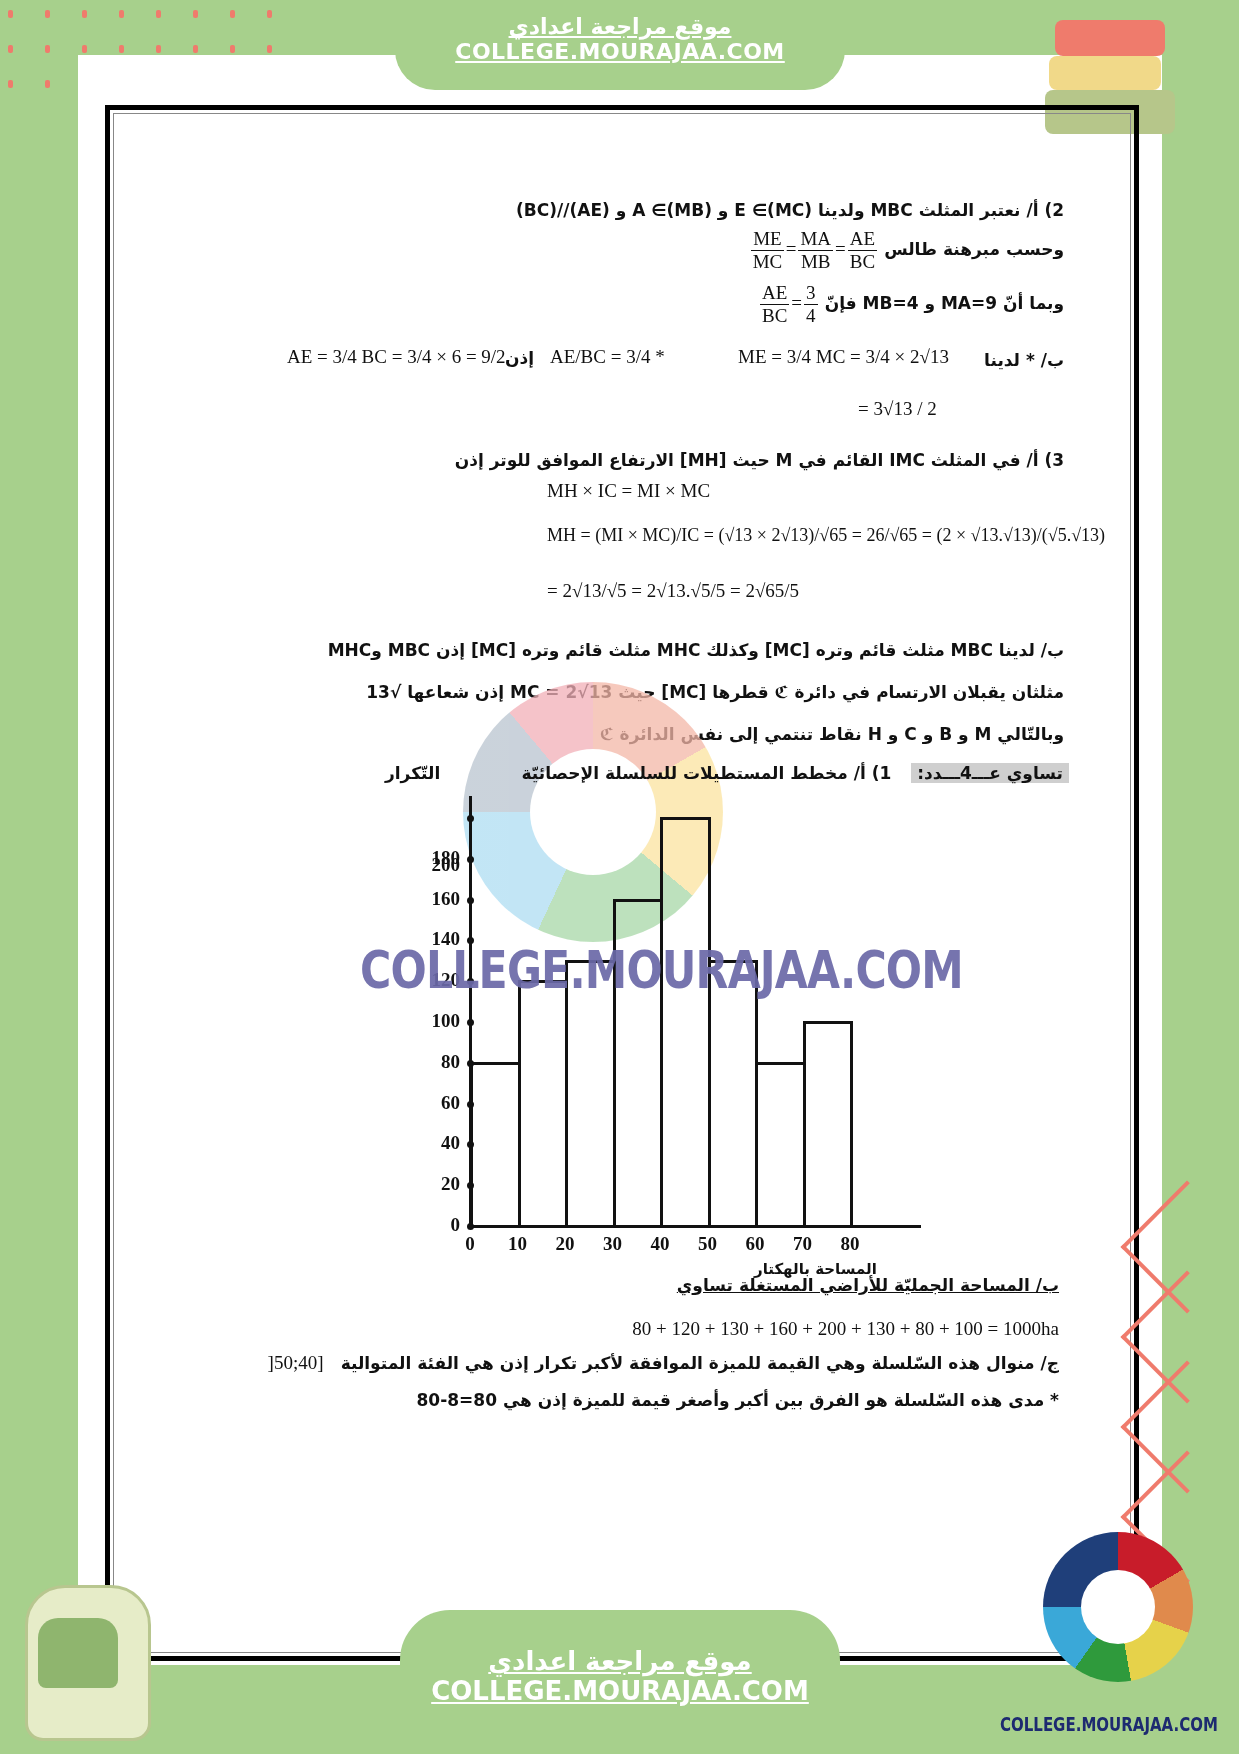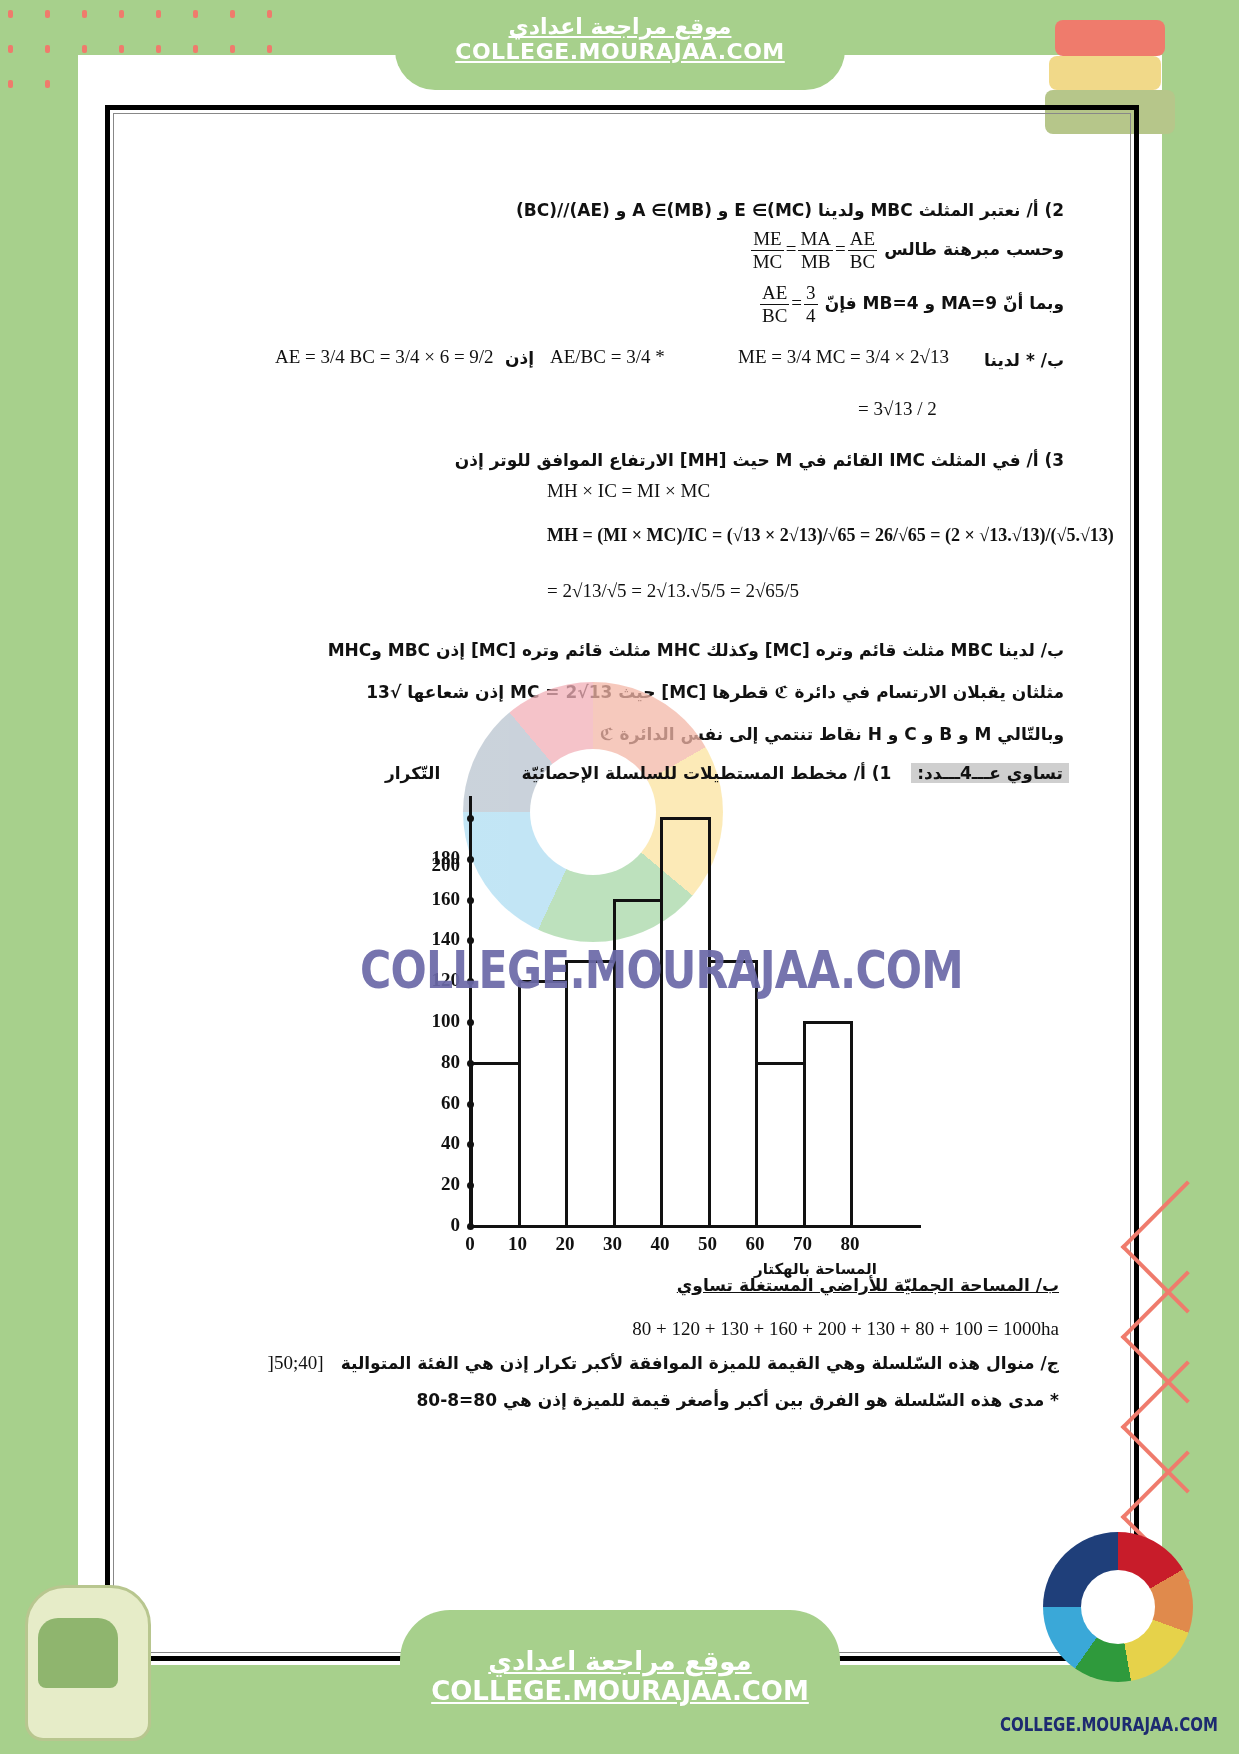--- a/index.html
+++ b/index.html
@@ -98,27 +98,27 @@
 <div class="abs" style="right:175px;top:282px;direction:rtl;white-space:nowrap;">
   <span class="line" style="position:static;">وبما أنّ MA=9 و MB=4 فإنّ</span>
   <span class="math" style="position:static;display:inline-block;">
     <span class="frac"><span class="n">AE</span><span class="d">BC</span></span>=<span class="frac"><span class="n">3</span><span class="d">4</span></span>
   </span>
 </div>
 
 <div class="line" style="right:175px;top:350px;">ب/ * لدينا</div>
 <div class="math" style="left:738px;top:346px;">ME = 3/4 MC = 3/4 × 2√13</div>
 <div class="math" style="left:858px;top:398px;">= 3√13 / 2</div>
-<div class="math" style="left:275px;top:346px;text-align:center;">AE = 3/4 BC = 3/4 × 6 = 9/2</div>
+<div class="math" style="left:287px;top:346px;text-align:center;">AE = 3/4 BC = 3/4 × 6 = 9/2</div>
 <div class="line" style="left:505px;top:348px;">إذن</div>
 <div class="math" style="left:550px;top:346px;">AE/BC = 3/4 *</div>
 
 <div class="line" style="right:175px;top:450px;">3) أ/ في المثلث IMC القائم في M حيث [MH] الارتفاع الموافق للوتر إذن</div>
 <div class="math" style="left:547px;top:480px;">MH × IC = MI × MC</div>
-<div class="math" style="left:547px;top:525px;font-size:18px;font-weight:bold;">MH = (MI × MC)/IC = (√13 × 2√13)/√65 = 26/√65 = (2 × √13.√13)/(√5.√13)</div>
+<div class="math" style="left:547px;top:525px;font-size:18px;">MH = (MI × MC)/IC = (√13 × 2√13)/√65 = 26/√65 = (2 × √13.√13)/(√5.√13)</div>
 <div class="math" style="left:547px;top:580px;">= 2√13/√5 = 2√13.√5/5 = 2√65/5</div>
 
 <div class="line" style="right:175px;top:640px;">ب/ لدينا MBC مثلث قائم وتره [MC] وكذلك MHC مثلث قائم وتره [MC] إذن MBC وMHC</div>
 <div class="line" style="right:175px;top:682px;">مثلثان يقبلان الارتسام في دائرة ℭ قطرها [MC] حيث MC = 2√13 إذن شعاعها √13</div>
 <div class="line" style="right:175px;top:724px;">وبالتّالي M و B و C و H نقاط تنتمي إلى نفس الدائرة ℭ</div>
 
 <div class="ring"></div>
 
 <div class="abs" style="right:170px;top:763px;direction:rtl;white-space:nowrap;font-family:'DejaVu Sans',sans-serif;font-weight:bold;font-size:17px;">
   <span class="ex-label">تساوي عـــ4ـــدد:</span>

